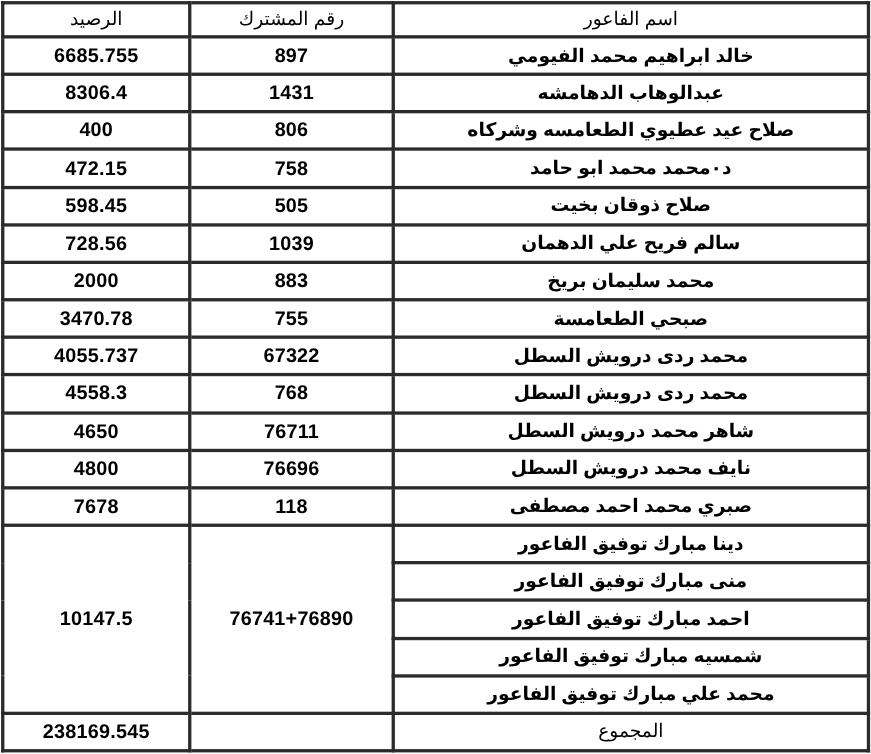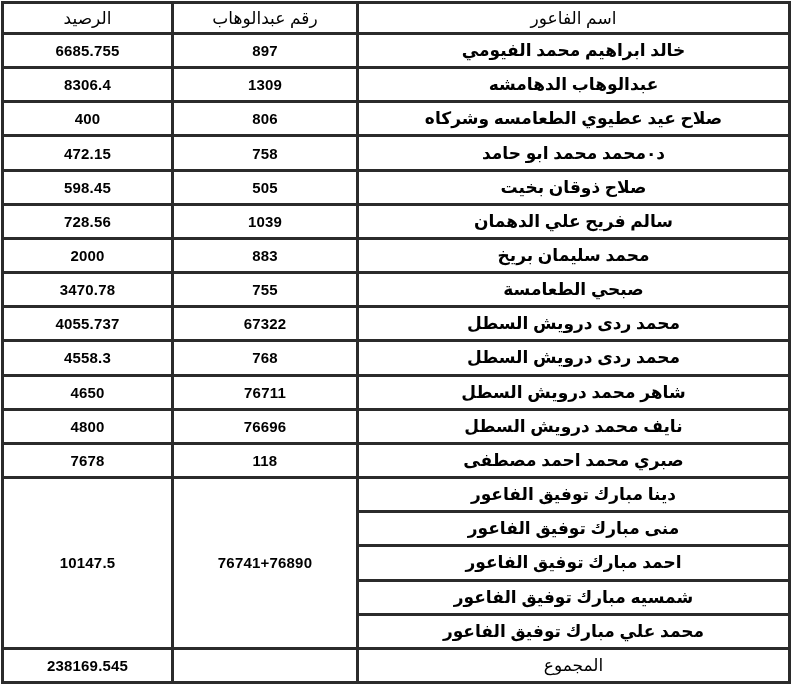--- a/index.html
+++ b/index.html
@@ -38,21 +38,21 @@
   table.ledger th {
     font-weight: normal;
     font-size: 17px;
     height: 28px;
   }
   col.c-balance { width: 170px; }
   col.c-sub { width: 185px; }
   col.c-name { width: auto; }
   td.num {
     font-weight: bold;
-    font-size: 15px;
+    font-size: 18px;
     letter-spacing: 0.2px;
   }
   td.name {
     font-weight: bold;
     font-size: 17px;
     direction: rtl;
   }
   th.name, th.ar {
     direction: rtl;
   }
@@ -64,33 +64,33 @@
 
 <table class="ledger">
   <colgroup>
     <col class="c-balance">
     <col class="c-sub">
     <col class="c-name">
   </colgroup>
   <thead>
     <tr>
       <th class="ar">الرصيد</th>
-      <th class="ar">رقم عبدالوهاب</th>
+      <th class="ar">رقم المشترك</th>
       <th class="name">اسم الفاعور</th>
     </tr>
   </thead>
   <tbody>
     <tr class="row">
       <td class="num">6685.755</td>
       <td class="num">897</td>
       <td class="name">خالد ابراهيم محمد الفيومي</td>
     </tr>
     <tr class="row">
       <td class="num">8306.4</td>
-      <td class="num">1309</td>
+      <td class="num">1431</td>
       <td class="name">عبدالوهاب الدهامشه</td>
     </tr>
     <tr class="row">
       <td class="num">400</td>
       <td class="num">806</td>
       <td class="name">صلاح عيد عطيوي الطعامسه وشركاه</td>
     </tr>
     <tr class="row">
       <td class="num">472.15</td>
       <td class="num">758</td>

